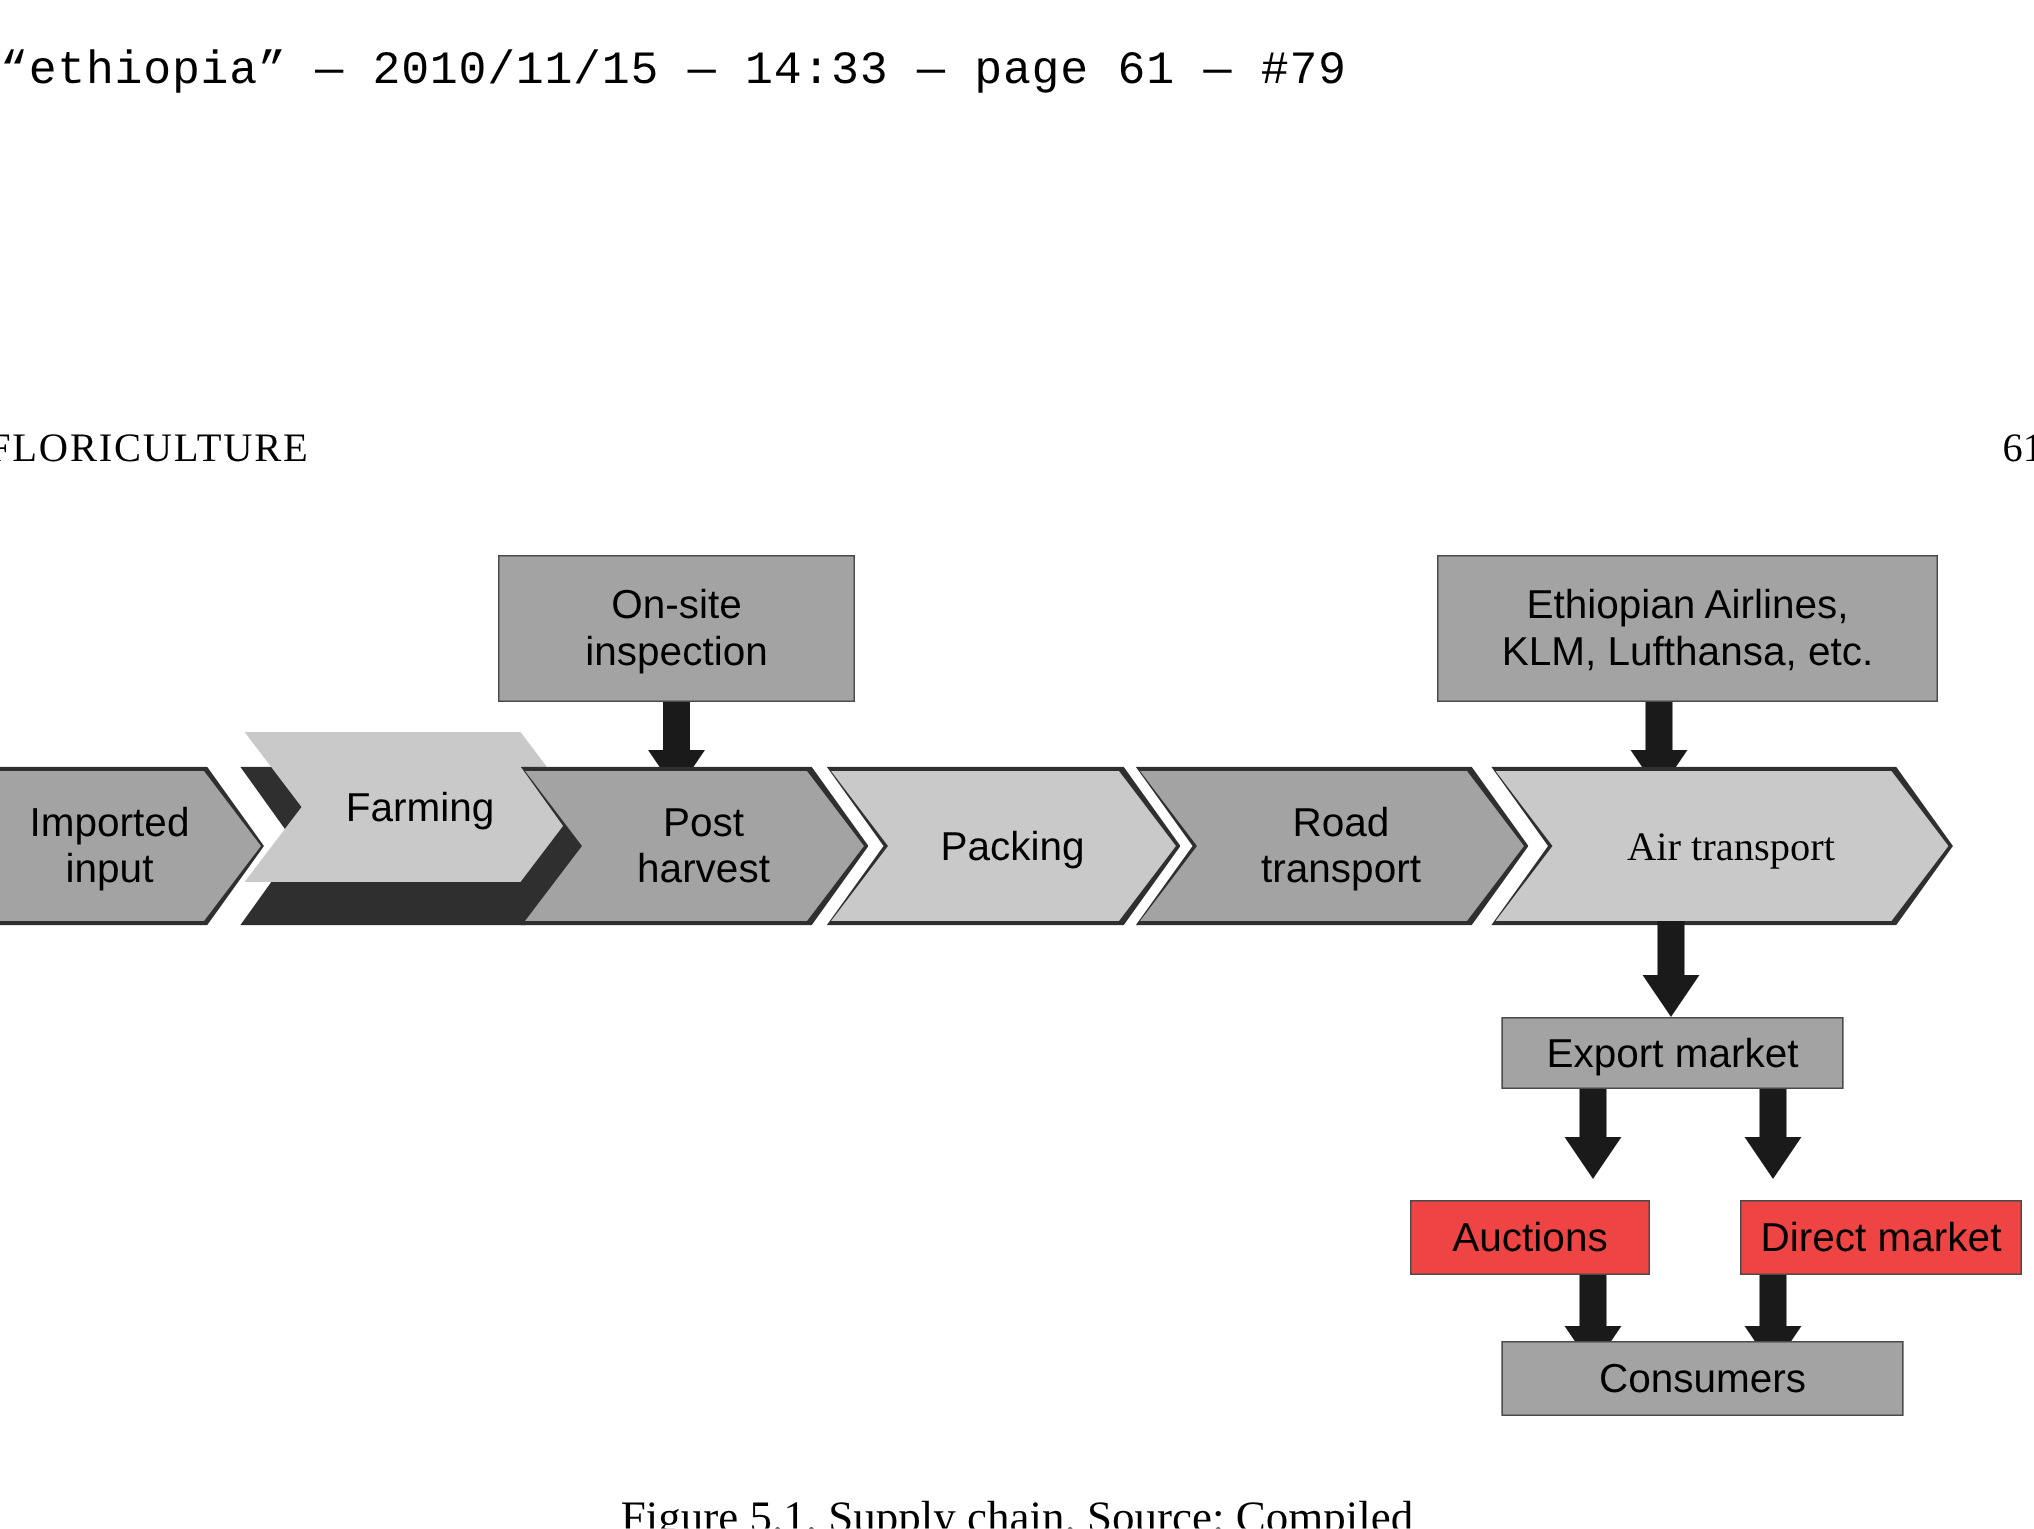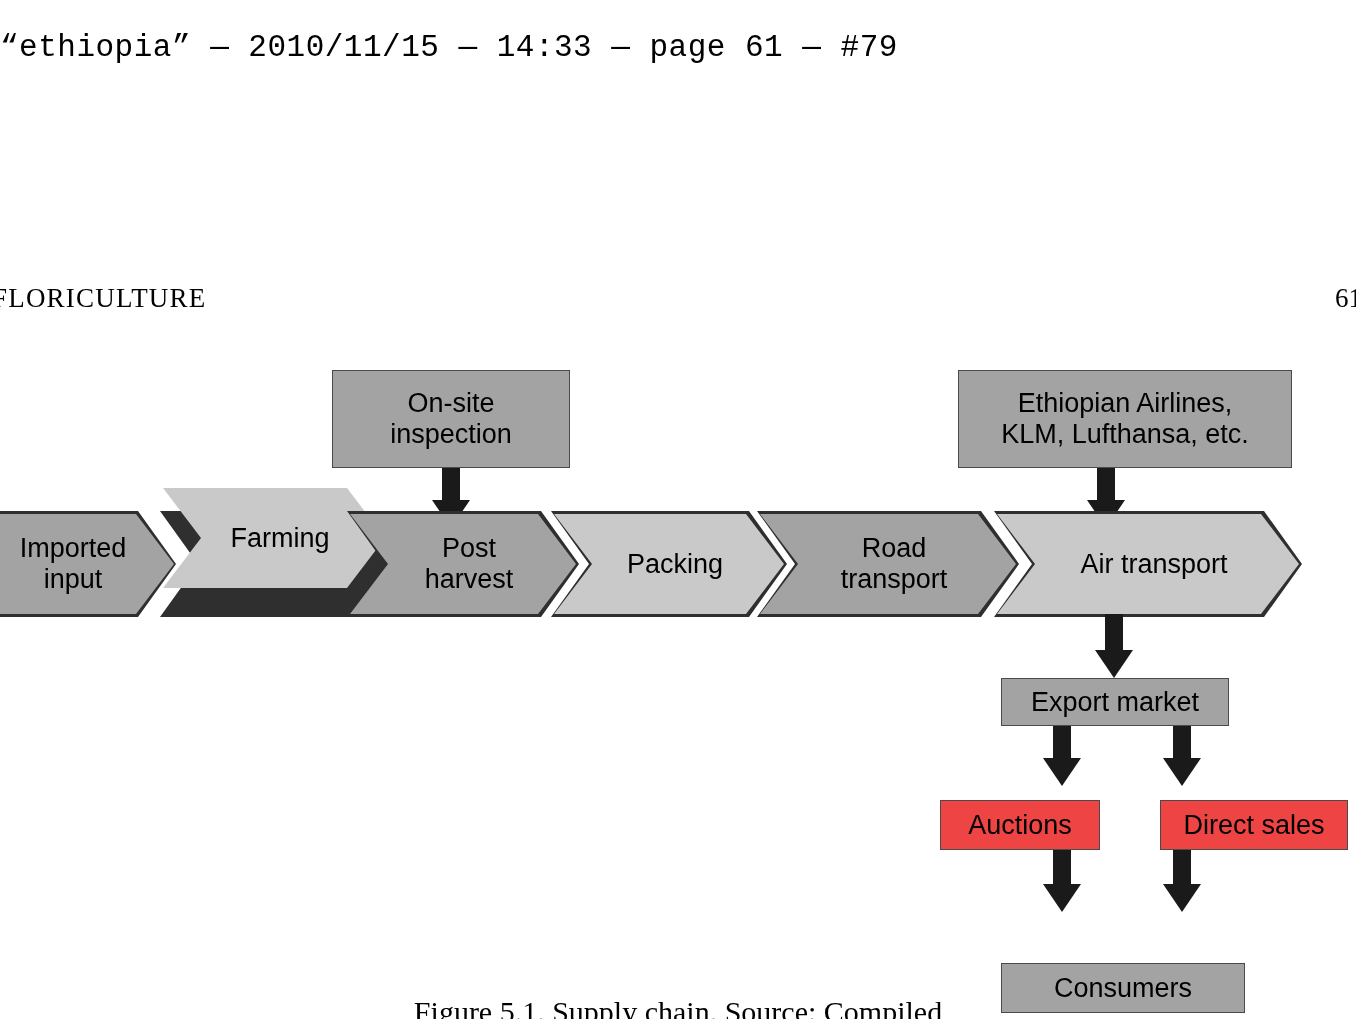--- a/index.html
+++ b/index.html
@@ -193,21 +193,21 @@
 
   <div class="chev-outline" style="left:757px; top:511px; width:262px;"></div>
   <div class="chev dark" style="left:760px; top:514px; width:256px;">
     <div class="label">
       <div>Road</div>
       <div>transport</div>
     </div>
   </div>
 
   <div class="chev-outline" style="left:994px; top:511px; width:308px;"></div>
-  <div class="chev light" style="left:997px; top:514px; width:302px;">
+  <div class="chev light" style="left:997px; top:514px; width:302px;font-family:Liberation Serif, serif;">
     <div class="label">
       <div>Air transport</div>
     </div>
   </div>
 
   <div class="arrow-v" style="left:1105px; top:614px; height:46px;"></div>
   <div class="arrow-head-down" style="left:1095px; top:650px;"></div>
 
   <div class="box dark" style="left:1001px; top:678px; width:228px; height:48px;text-align:center;">
     <span>Export market</span>
@@ -217,28 +217,28 @@
   <div class="arrow-head-down" style="left:1043px; top:758px;"></div>
 
   <div class="arrow-v" style="left:1173px; top:726px; height:42px;"></div>
   <div class="arrow-head-down" style="left:1163px; top:758px;"></div>
 
   <div class="box light" style="left:940px; top:800px; width:160px; height:50px;">
     <span>Auctions</span>
   </div>
 
   <div class="box light" style="left:1160px; top:800px; width:188px; height:50px;">
-    <span>Direct sales</span>
+    <span>Direct market</span>
   </div>
 
   <div class="arrow-v" style="left:1053px; top:850px; height:44px;"></div>
   <div class="arrow-head-down" style="left:1043px; top:884px;"></div>
 
   <div class="arrow-v" style="left:1173px; top:850px; height:44px;"></div>
   <div class="arrow-head-down" style="left:1163px; top:884px;"></div>
 
-  <div class="box dark" style="left:1001px; top:963px; width:244px; height:50px;">
+  <div class="box dark" style="left:1001px; top:894px; width:268px; height:50px;">
     <span>Consumers</span>
   </div>
 
 </div>
 
 <div class="caption">Figure 5.1. Supply chain. Source: Compiled</div>
 
 </body></html>

